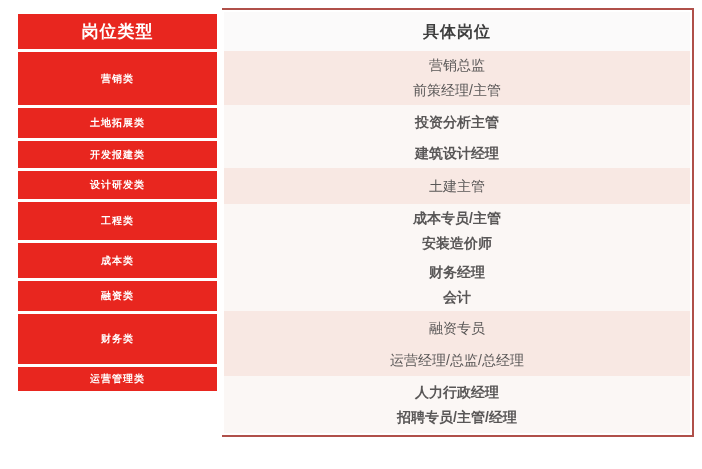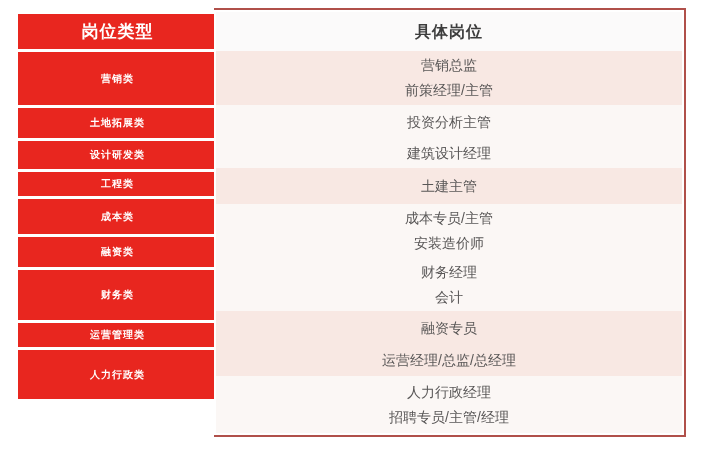--- a/index.html
+++ b/index.html
@@ -21,57 +21,57 @@
     color: #ffffff;
     display: flex; align-items: center; justify-content: center;
     font-size: 10px; font-weight: 700;
     letter-spacing: 1px;
     flex: 0 0 auto;
   }
   .cat-cell.header { font-size: 17px; }
 
   
   .col-right {
-    position: absolute; left: 210px; top: 4px; width: 472px;
+    position: absolute; left: 218px; top: 4px; width: 472px;
     border: 2px solid #b0504a; border-left: none;
     display: flex; flex-direction: column;
     background: #ffffff;
   }
   .pos-cell {
     display: flex; flex-direction: column;
     align-items: center; justify-content: center;
     font-size: 14px; color: #595757;
     line-height: 21px;
     flex: 0 0 auto;
   }
   .pos-cell.header {
     font-size: 16px; font-weight: 700; color: #3d3d3d;
     background: #fbfafa;
     letter-spacing: 1px;
   }
   .pos-cell.pink  { background: #f8e8e3; }
-  .pos-cell.light { background: #fbf7f5; }
+  .pos-cell.light { background: #fbf7f5; font-weight: bold; }
   .pos-line:empty { display: none; }
 </style>
 </head>
 <body>
 
 <div class="stage">
 
   <div class="col-left">
     <div class="cat-cell header" style="height:35px">岗位类型</div>
     <div class="cat-cell" style="height:53px">营销类</div>
     <div class="cat-cell" style="height:30px">土地拓展类</div>
+    <div class="cat-cell" style="height:27px">开发报建类</div>
     <div class="cat-cell" style="height:28px">设计研发类</div>
-    <div class="cat-cell" style="height:24px">工程类</div>
+    <div class="cat-cell" style="height:38px">工程类</div>
     <div class="cat-cell" style="height:35px">成本类</div>
     <div class="cat-cell" style="height:30px">融资类</div>
     <div class="cat-cell" style="height:50px">财务类</div>
     <div class="cat-cell" style="height:24px">运营管理类</div>
-    <div class="cat-cell" style="height:49px">人力行政类</div>
   </div>
 
   <div class="col-right">
     <div class="pos-cell header" style="height:39px">
       <span class="pos-line">具体岗位</span>
     </div>
     <div class="pos-cell pink" style="height:54px">
       <span class="pos-line">营销总监</span>
       <span class="pos-line">前策经理/主管</span>
     </div>

